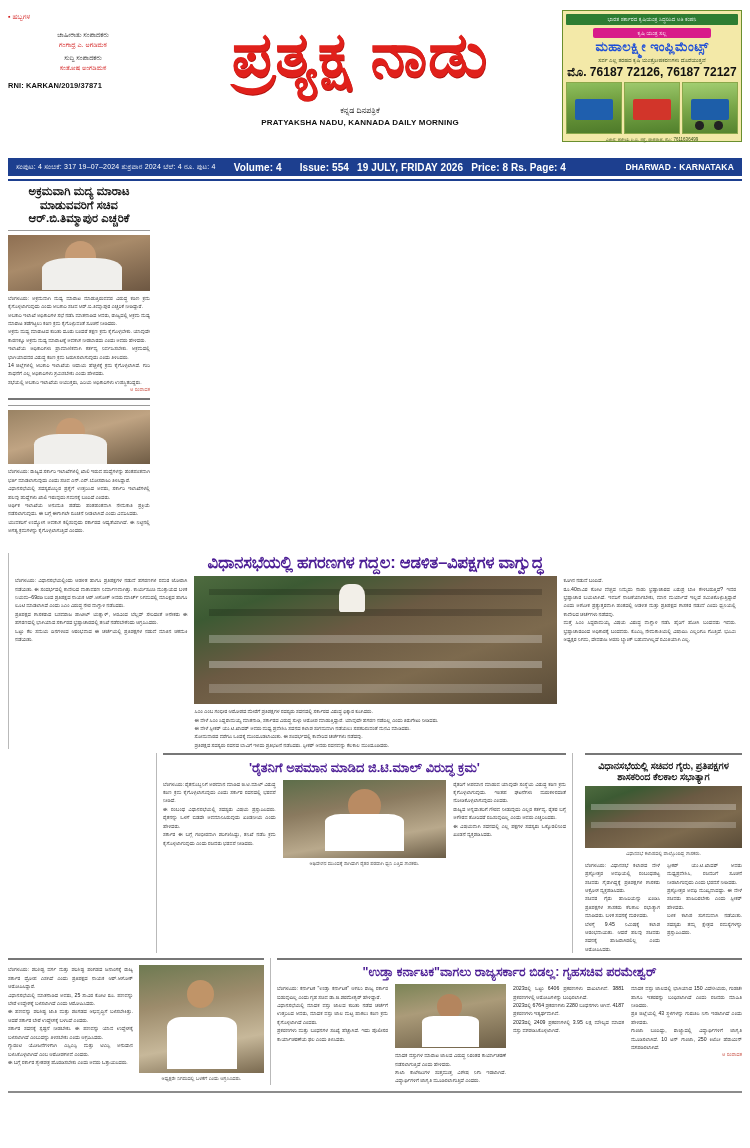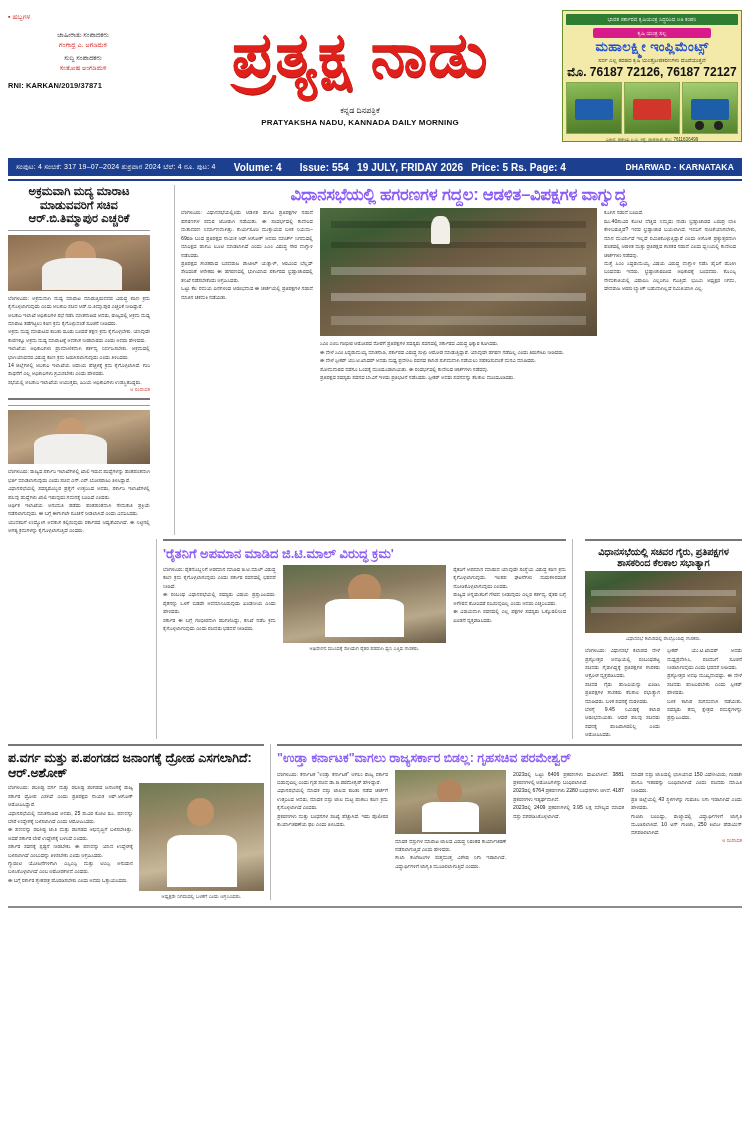--- a/index.html
+++ b/index.html
@@ -46,42 +46,42 @@
   
   .strip{background:#1d3f8f;color:#fff;height:18px;display:flex;align-items:center;padding:0 8px;
          font-size:8px;font-weight:bold;margin-top:2px;}
   .strip .kn{font-size:7px;font-weight:normal;letter-spacing:.2px;}
   .strip .en{margin-left:18px;font-size:10px;letter-spacing:.1px;}
   .strip .place{margin-left:auto;font-size:8.5px;letter-spacing:.2px;text-align:center;}
   .rule-top{border-top:2px solid #1d3f8f;margin-top:3px;}
 
   
   .kn{font-family:"Liberation Sans",sans-serif;}
-  .hl{color:#8b5cf6;font-weight:bold;line-height:1.18;}
+  .hl{color:#4c1d95;font-weight:bold;line-height:1.18;}
   .hl-main{font-size:16.5px;text-align:center;letter-spacing:-.2px;}
-  .hl-sec{font-size:13px;text-align:left;}
+  .hl-sec{font-size:13px;text-align:center;}
   .hl-left{font-size:11.5px;text-align:center;color:#111;}
   .body-txt{font-size:5.2px;line-height:1.62;text-align:justify;color:#1a1a1a;
             -webkit-hyphens:auto;hyphens:auto;word-spacing:-0.2px;}
   .cap{font-size:5px;text-align:center;color:#333;line-height:1.4;margin-top:2px;}
   .vr{border-left:1px solid #b9b9b9;}
   .hr-thin{border-top:1px solid #9a9a9a;margin:4px 0;}
   .hr-thick{border-top:2px solid #777;margin:5px 0;}
 
   .photo{background:#6b6257;position:relative;overflow:hidden;}
   .photo.assembly{background:linear-gradient(160deg,#4e6b3f 0%,#3c5a33 18%,#6b5a43 42%,#7d6a4e 68%,#5a4c38 100%);}
   .photo.portrait{background:linear-gradient(165deg,#8e6f52 0%,#a98b6a 40%,#6d5742 100%);}
   .photo.speaker{background:linear-gradient(170deg,#5d6e4a 0%,#8a7a5f 35%,#b9a98c 70%,#6a5c46 100%);}
   .ph-head{position:absolute;left:38%;top:16%;width:24%;padding-top:24%;border-radius:50%;background:#c69b74;}
   .ph-body{position:absolute;left:22%;top:44%;width:56%;height:56%;background:#f0efec;border-radius:34% 34% 0 0;}
   .ph-shirt{position:absolute;left:30%;top:52%;width:40%;height:48%;background:#fff;border-radius:20% 20% 0 0;}
   .ph-row{position:absolute;background:rgba(0,0,0,.18);}
 
   
-  .row1{display:flex;gap:18px;margin-top:4px;}
+  .row1{display:flex;gap:18px;margin-top:4px;flex-direction:column;}
   .col-left{width:148px;flex:0 0 148px;padding-right:6px;box-sizing:border-box;}
   .col-mid{flex:1;padding:0 6px;box-sizing:border-box;}
   .r1-cols{display:flex;gap:7px;margin-top:4px;}
   .r1-cols .c{flex:1;}
 
   
   .row2{display:flex;margin-top:4px;}
   .r2-mid{flex:1;padding:0 6px;box-sizing:border-box;}
   .r2-right{width:170px;flex:0 0 170px;padding-left:12px;box-sizing:border-box;}
   .r2-grid{display:flex;gap:7px;margin-top:4px;}
@@ -150,21 +150,21 @@
       </div>
 
     </div>
   </div>
 
   <div class="strip">
     <span class="kn">ಸಂಪುಟ: 4    ಸಂಚಿಕೆ: 317    19–07–2024 ಶುಕ್ರವಾರ 2024   ಬೆಲೆ: 4 ರೂ.   ಪುಟ: 4</span>
     <span class="en">Volume: 4</span>
     <span class="en">Issue: 554</span>
     <span class="en" style="margin-left:8px">19 JULY, FRIDAY 2026</span>
-    <span class="en" style="margin-left:8px">Price: 5 Rs. Page: 4</span>
+    <span class="en" style="margin-left:8px">Price: 8 Rs. Page: 4</span>
     <span class="place">DHARWAD - KARNATAKA</span>
   </div>
   <div class="rule-top"></div>
 
   <div class="row1">
 
     <div class="col-left">
       <div class="hl hl-left">ಅಕ್ರಮವಾಗಿ ಮದ್ಯ ಮಾರಾಟ ಮಾಡುವವರಿಗೆ ಸಚಿವ ಆರ್.ಬಿ.ತಿಮ್ಮಾಪುರ ಎಚ್ಚರಿಕೆ</div>
       <div class="hr-thin"></div>
       <div class="photo portrait" style="height:56px;margin-bottom:3px">
@@ -271,21 +271,20 @@
           <div class="body-txt">ಬಳಿಕ ಕಲಾಪ ಸುಗಮವಾಗಿ ನಡೆಯಿತು. ಸದಸ್ಯರು ತಮ್ಮ ಕ್ಷೇತ್ರದ ಸಮಸ್ಯೆಗಳನ್ನು ಪ್ರಸ್ತಾಪಿಸಿದರು.</div>
         </div>
       </div>
     </div>
   </div>
 
   <div class="row3">
 
     <div class="r3-left">
       <div class="hr-thick" style="margin-top:0"></div>
-      <div class="hl hl-left" style="font-size:12.5px;text-align:left">ಪ.ವರ್ಗ ಮತ್ತು ಪ.ಪಂಗಡದ ಜನಾಂಗಕ್ಕೆ ದ್ರೋಹ ಎಸಗಲಾಗಿದೆ: ಆರ್.ಅಶೋಕ್</div>
       <div class="r3-left-grid">
         <div style="flex:1">
           <div class="body-txt">ಬೆಂಗಳೂರು: ಪರಿಶಿಷ್ಟ ವರ್ಗ ಮತ್ತು ಪರಿಶಿಷ್ಟ ಪಂಗಡದ ಜನಾಂಗಕ್ಕೆ ರಾಜ್ಯ ಸರ್ಕಾರ ದ್ರೋಹ ಎಸಗಿದೆ ಎಂದು ಪ್ರತಿಪಕ್ಷದ ನಾಯಕ ಆರ್.ಅಶೋಕ್ ಆರೋಪಿಸಿದ್ದಾರೆ.</div>
           <div class="body-txt">ವಿಧಾನಸಭೆಯಲ್ಲಿ ಮಾತನಾಡಿದ ಅವರು, 25 ಸಾವಿರ ಕೋಟಿ ರೂ. ಹಣವನ್ನು ಬೇರೆ ಉದ್ದೇಶಕ್ಕೆ ಬಳಸಲಾಗಿದೆ ಎಂದು ಆರೋಪಿಸಿದರು.</div>
           <div class="body-txt">ಈ ಹಣವನ್ನು ಪರಿಶಿಷ್ಟ ಜಾತಿ ಮತ್ತು ಪಂಗಡದ ಅಭಿವೃದ್ಧಿಗೆ ಬಳಸಬೇಕಿತ್ತು. ಆದರೆ ಸರ್ಕಾರ ಬೇರೆ ಉದ್ದೇಶಕ್ಕೆ ಬಳಸಿದೆ ಎಂದರು.</div>
           <div class="body-txt">ಸರ್ಕಾರ ಸದನಕ್ಕೆ ಸ್ಪಷ್ಟನೆ ನೀಡಬೇಕು. ಈ ಹಣವನ್ನು ಯಾವ ಉದ್ದೇಶಕ್ಕೆ ಬಳಸಲಾಗಿದೆ ಎಂಬುದನ್ನು ತಿಳಿಸಬೇಕು ಎಂದು ಆಗ್ರಹಿಸಿದರು.</div>
           <div class="body-txt">ಗ್ಯಾರಂಟಿ ಯೋಜನೆಗಳಿಗಾಗಿ ಎಸ್ಸಿಎಸ್ಪಿ ಮತ್ತು ಟಿಎಸ್ಪಿ ಅನುದಾನ ಬಳಸಿಕೊಳ್ಳಲಾಗಿದೆ ಎಂಬ ಆರೋಪಗಳಿವೆ ಎಂದರು.</div>
           <div class="body-txt">ಈ ಬಗ್ಗೆ ಸರ್ಕಾರ ಶ್ವೇತಪತ್ರ ಹೊರಡಿಸಬೇಕು ಎಂದು ಅವರು ಒತ್ತಾಯಿಸಿದರು.</div>
         </div>
         <div style="flex:1">

